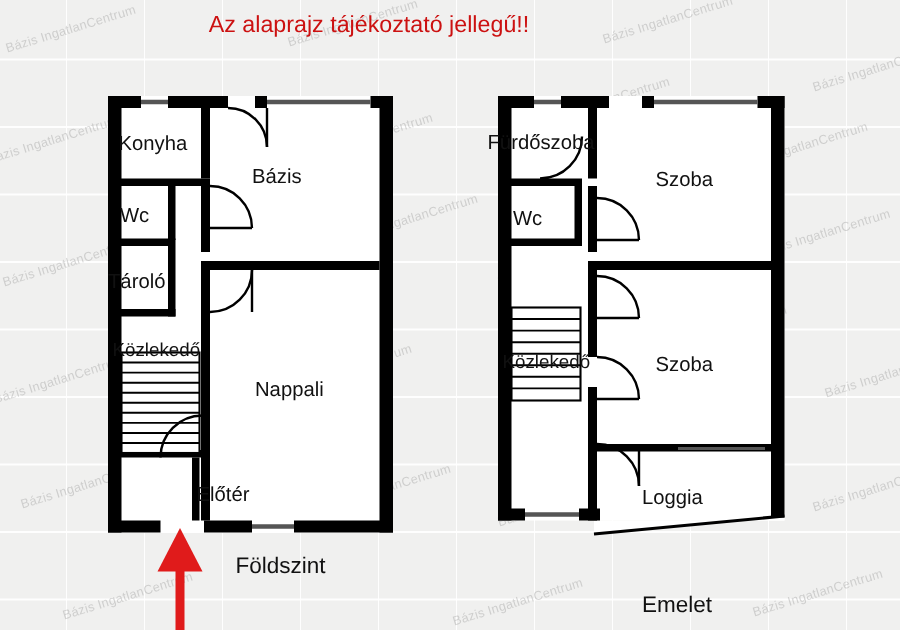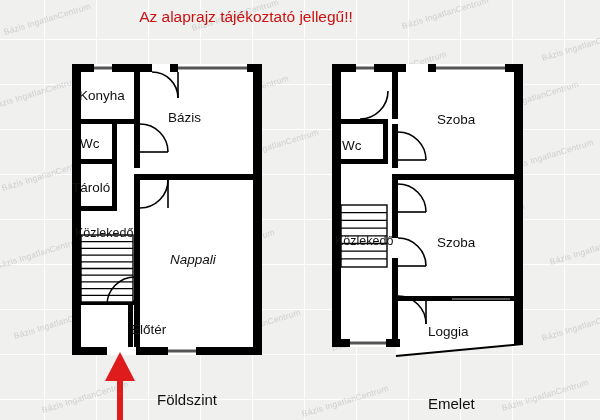--- a/index.html
+++ b/index.html
@@ -254,25 +254,26 @@
       <rect x="117" y="375" width="6" height="45" fill="#e01b1b"></rect>
       <polygon points="120,352 105,381 135,381" fill="#e01b1b"></polygon>
     </g>
   </svg>
 
   <div class="rlabel" style="left:79px;  top:88px;text-align:center;">Konyha</div>
   <div class="rlabel" style="left:168px; top:110px;">Bázis</div>
   <div class="rlabel" style="left:80px;  top:136px;">Wc</div>
   <div class="rlabel" style="left:72px;  top:180px;">Tároló</div>
   <div class="rlabel sm" style="left:75px; top:226px;">Közlekedő</div>
-  <div class="rlabel" style="left:170px; top:252px;font-style:italic;">Nappali</div>
+  <div class="rlabel" style="left:170px; top:252px;">Nappali</div>
   <div class="rlabel" style="left:87px;  top:322px;margin-left:44px;">Előtér</div>
 
+  <div class="rlabel" style="left:325px; top:87px;">Fürdőszoba</div>
   <div class="rlabel" style="left:437px; top:112px;">Szoba</div>
   <div class="rlabel" style="left:342px; top:138px;">Wc</div>
   <div class="rlabel sm" style="left:335px; top:234px;">Közlekedő</div>
   <div class="rlabel" style="left:437px; top:235px;">Szoba</div>
   <div class="rlabel" style="left:428px; top:324px;">Loggia</div>
 
-  <div class="flabel" style="left:157px; top:369px;margin-top:22px;">Földszint</div>
+  <div class="flabel" style="left:157px; top:369px;">Földszint</div>
   <div class="flabel" style="left:428px; top:367px;margin-top:28px;">Emelet</div>
 
 </div>
 
 </body></html>

